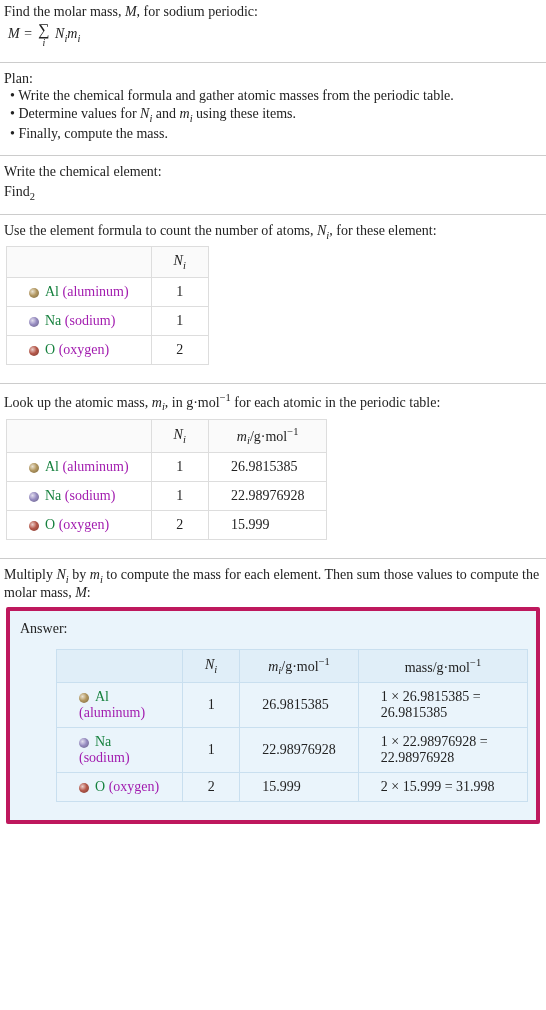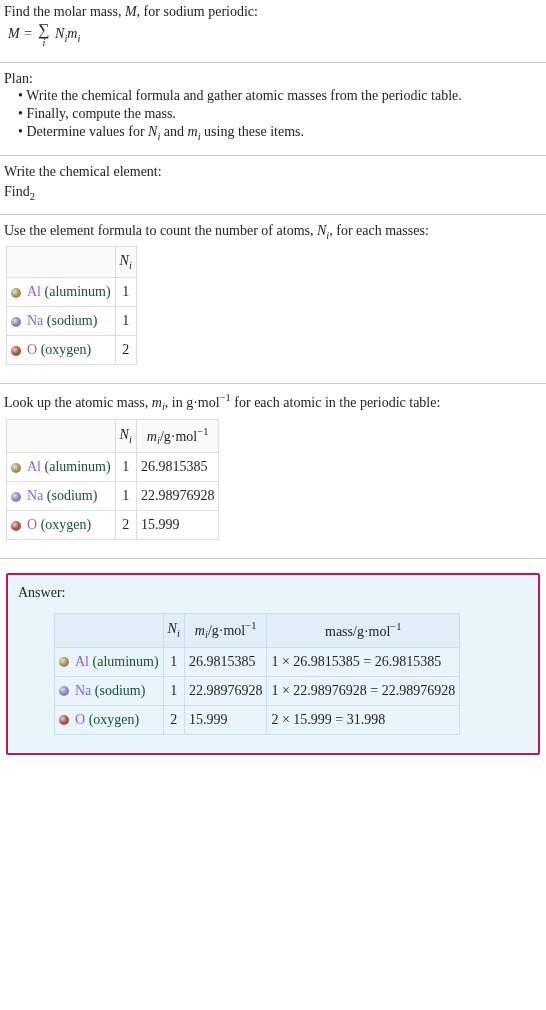--- a/index.html
+++ b/index.html
@@ -23,54 +23,54 @@
   .formula-line {
     font-family: Georgia, serif;
     font-style: italic;
     padding: 2px 4px;
   }
   .sub { vertical-align: sub; font-size: 0.75em; font-style: normal;}
   .sup { vertical-align: super; font-size: 0.75em; font-style: normal;}
   .plan-list {
     padding-left: 6px;
   }
-  .plan-item { padding: 1px 0; margin-left: 8px;}
+  .plan-item { padding: 1px 0;}
 
   table.data {
     border-collapse: collapse;
     margin: 6px 0 6px 2px;
   }
   table.data th, table.data td {
     border: 1px solid #ddd;
-    padding: 6px 4px;
+    padding: 6px 22px;
     text-align: left;
     font-weight: normal;
     font-family: Georgia, serif;
   }
   table.data th {
     background: #fafafa;
     text-align: center;
   }
   table.data td.center, table.data th.center { text-align: center; }
 
   .swatch {
     display: inline-block;
     width: 10px; height: 10px;
     border-radius: 50%;
     margin-right: 6px;
     vertical-align: middle;
     background: radial-gradient(circle at 35% 35%, rgba(255,255,255,0.7) 0%, rgba(255,255,255,0) 45%), var(--sw);
     box-shadow: inset -1px -1px 2px rgba(0,0,0,0.2);
   }
-  .elem-label { color: #8b5cf6; }
-  .elem-sub { color: #14532d; }
+  .elem-label { color: #15803d; }
+  .elem-sub { color: #a21caf; }
 
   .answer-box {
     background: #eaf4fb;
-    border: 2px solid #be185d;
+    border: 4px solid #be185d;
     border-radius: 2px;
     margin: 6px 2px 8px 2px;
     padding: 8px 8px 12px 8px;
   }
   .answer-box table.data th, .answer-box table.data td {
     border: 1px solid #c9dfef;
     background: transparent;
   }
   .answer-box table.data th {
     background: #e0eef8;
@@ -114,39 +114,39 @@
     </span>
     <span class="ital">N</span><span class="sub ital">i</span><span class="ital">m</span><span class="sub ital">i</span>
   </div>
 </div>
 <hr class="hr">
 
 <div class="section">
   <div>Plan:</div>
   <div class="plan-list">
     <div class="plan-item">• Write the chemical formula and gather atomic masses from the periodic table.</div>
-    <div class="plan-item">• Finally, compute the mass.</div>
     <div class="plan-item">
       <span>• Determine values for </span><span class="ital">N</span><span class="sub ital">i</span><span> and </span><span class="ital">m</span><span class="sub ital">i</span><span> using these items.</span>
     </div>
+    <div class="plan-item">• Finally, compute the mass.</div>
   </div>
 </div>
 <hr class="hr">
 
 <div class="section">
   <div>Write the chemical element:</div>
   <div style="padding-top:4px;">
     <span>Find</span><span class="sub">2</span>
   </div>
 </div>
 <hr class="hr">
 
 <div class="section">
   <div>
-    <span>Use the element formula to count the number of atoms, </span><span class="ital">N</span><span class="sub ital">i</span><span>, for each masses:</span>
+    <span>Use the element formula to count the number of atoms, </span><span class="ital">N</span><span class="sub ital">i</span><span>, for these element:</span>
   </div>
   <table class="data">
     <tbody>
         <tr>
       <th></th>
       <th class="center"><span class="ital">N</span><span class="sub ital">i</span></th>
     </tr>
     <tr>
       <td><span class="swatch" style="--sw:#b59a62"></span><span class="elem-label">Al</span> <span class="elem-sub">(aluminum)</span></td>
       <td class="center">1</td>
@@ -189,20 +189,23 @@
       <td><span class="swatch" style="--sw:#b85a4c"></span><span class="elem-label">O</span> <span class="elem-sub">(oxygen)</span></td>
       <td class="center">2</td>
       <td>15.999</td>
     </tr>
   </tbody>
     </table>
 </div>
 <hr class="hr">
 
 <div class="section">
+  <div>
+    <span>Multiply </span><span class="ital">N</span><span class="sub ital">i</span><span> by </span><span class="ital">m</span><span class="sub ital">i</span><span> to compute the mass for each element. Then sum those values to compute the molar mass, </span><span class="ital">M</span><span>:</span>
+  </div>
 
   <div class="answer-box">
     <div class="answer-title">Answer:</div>
     <div class="answer-body">
     <table class="data">
       <tbody>
             <tr>
         <th></th>
         <th class="center"><span class="ital">N</span><span class="sub ital">i</span></th>
         <th class="center"><span class="ital">m</span><span class="sub ital">i</span><span>/g·mol</span><span class="sup">−1</span></th>

